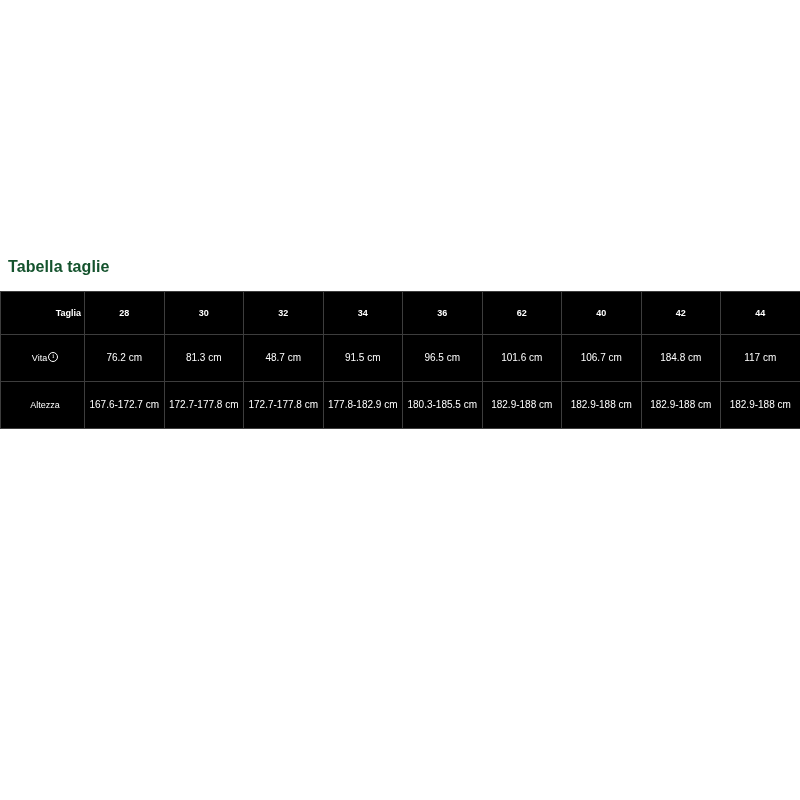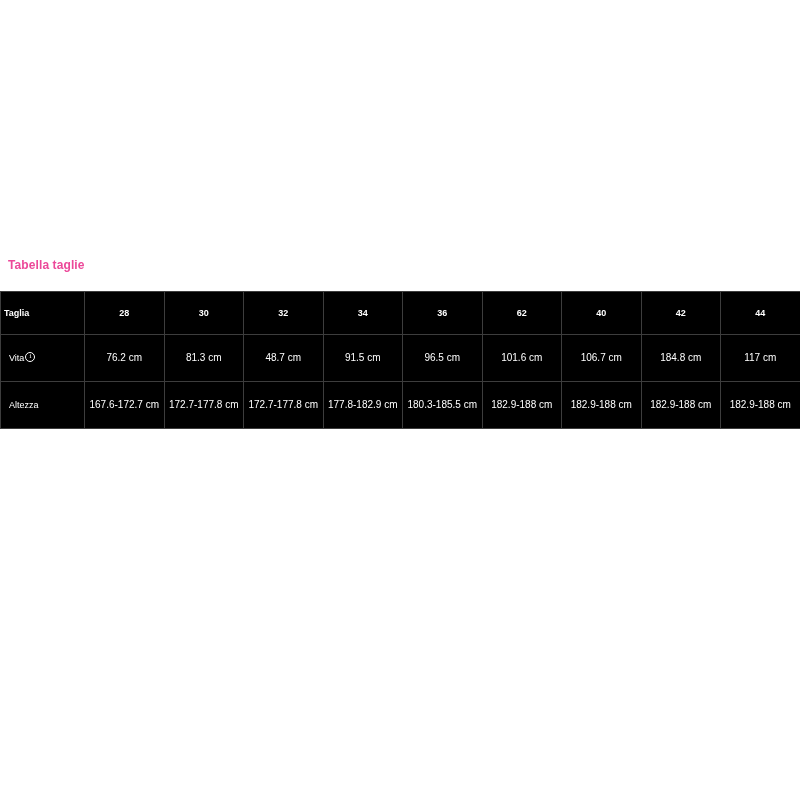--- a/index.html
+++ b/index.html
@@ -16,24 +16,24 @@
   }
   .page {
     position: relative;
     width: 800px;
     height: 800px;
   }
   .title {
     position: absolute;
     left: 8px;
     top: 258px;
-    font-size: 12px;
+    font-size: 16px;
     font-weight: bold;
     letter-spacing: 0.1px;
-    color: #ec4899;
+    color: #14532d;
   }
   .table-wrap {
     position: absolute;
     left: 0px;
     top: 291px;
     width: 800px;
   }
   table.size-chart {
     border-collapse: collapse;
     width: 800px;
@@ -50,24 +50,24 @@
     vertical-align: middle;
     padding: 4px 3px;
     line-height: 1.35;
   }
   table.size-chart thead th {
     font-weight: bold;
     font-size: 9px;
     height: 34px;
   }
   table.size-chart thead th.corner {
-    text-align: left;
+    text-align: right;
   }
   table.size-chart tbody td.rowhead {
-    text-align: left;
+    text-align: center;
     padding-left: 8px;
     font-weight: normal;
     font-size: 9px;
   }
   table.size-chart tbody tr {
     height: 47px;
   }
   .col-label { width: 84px; }
   .col-size { width: 79.5px; }
   .info-icon {

